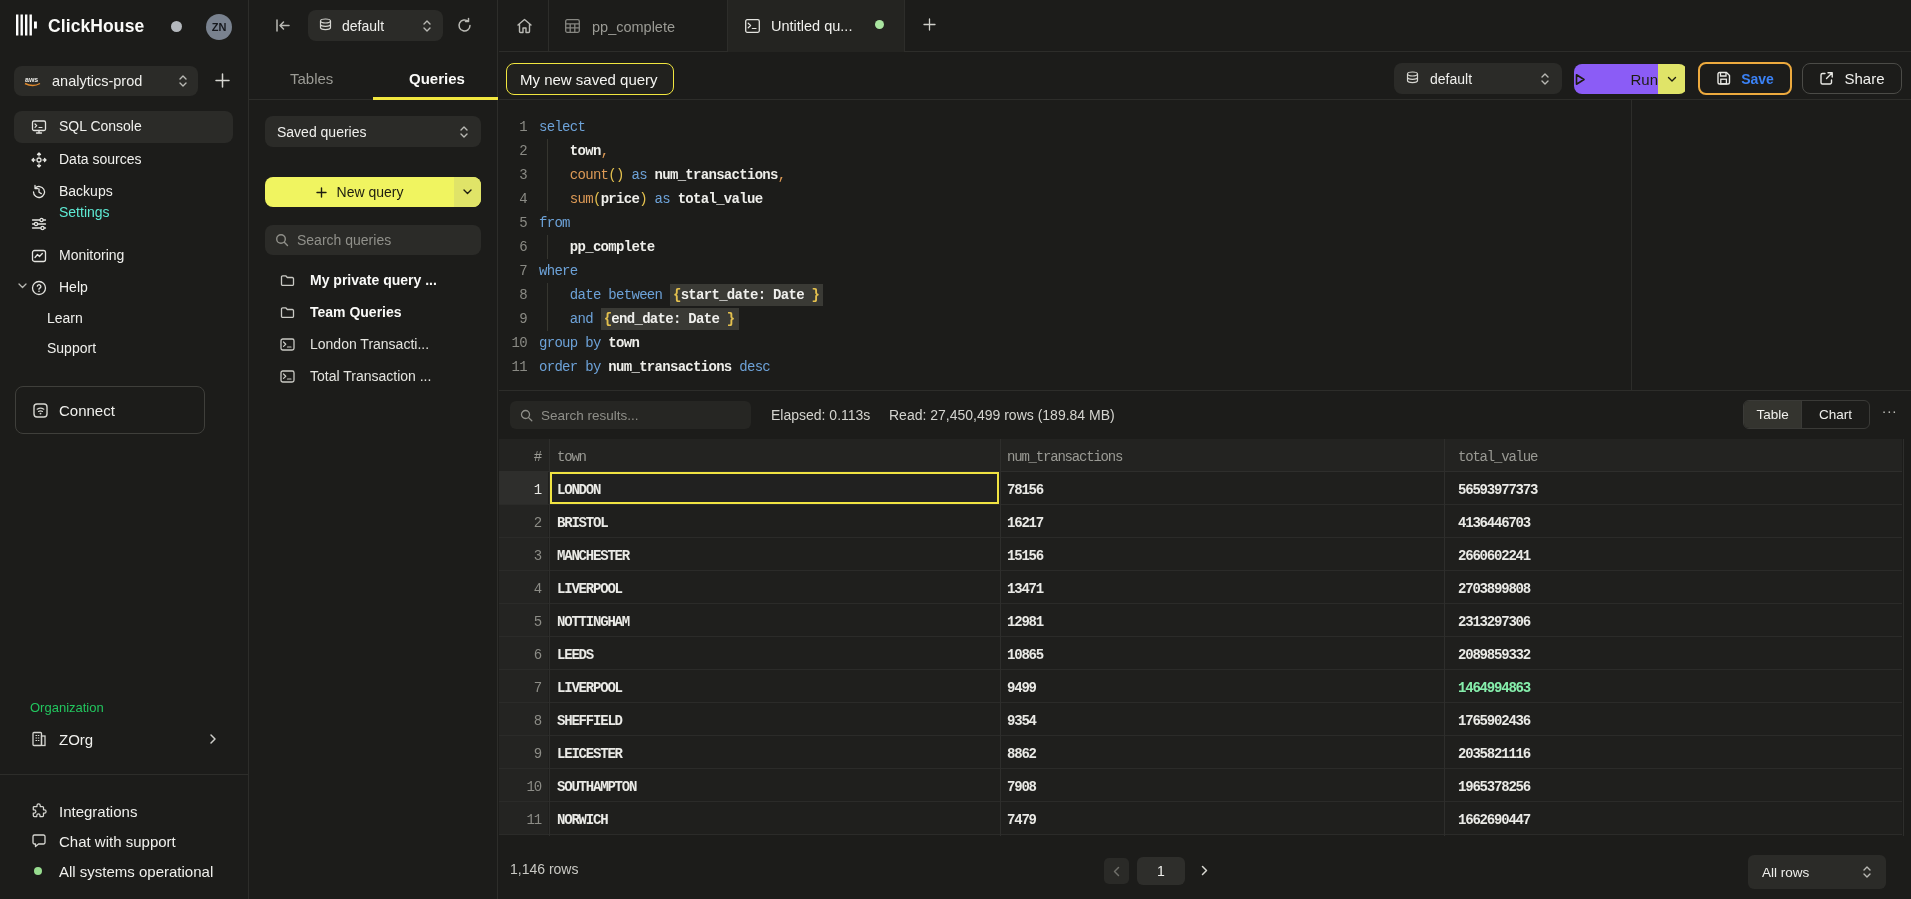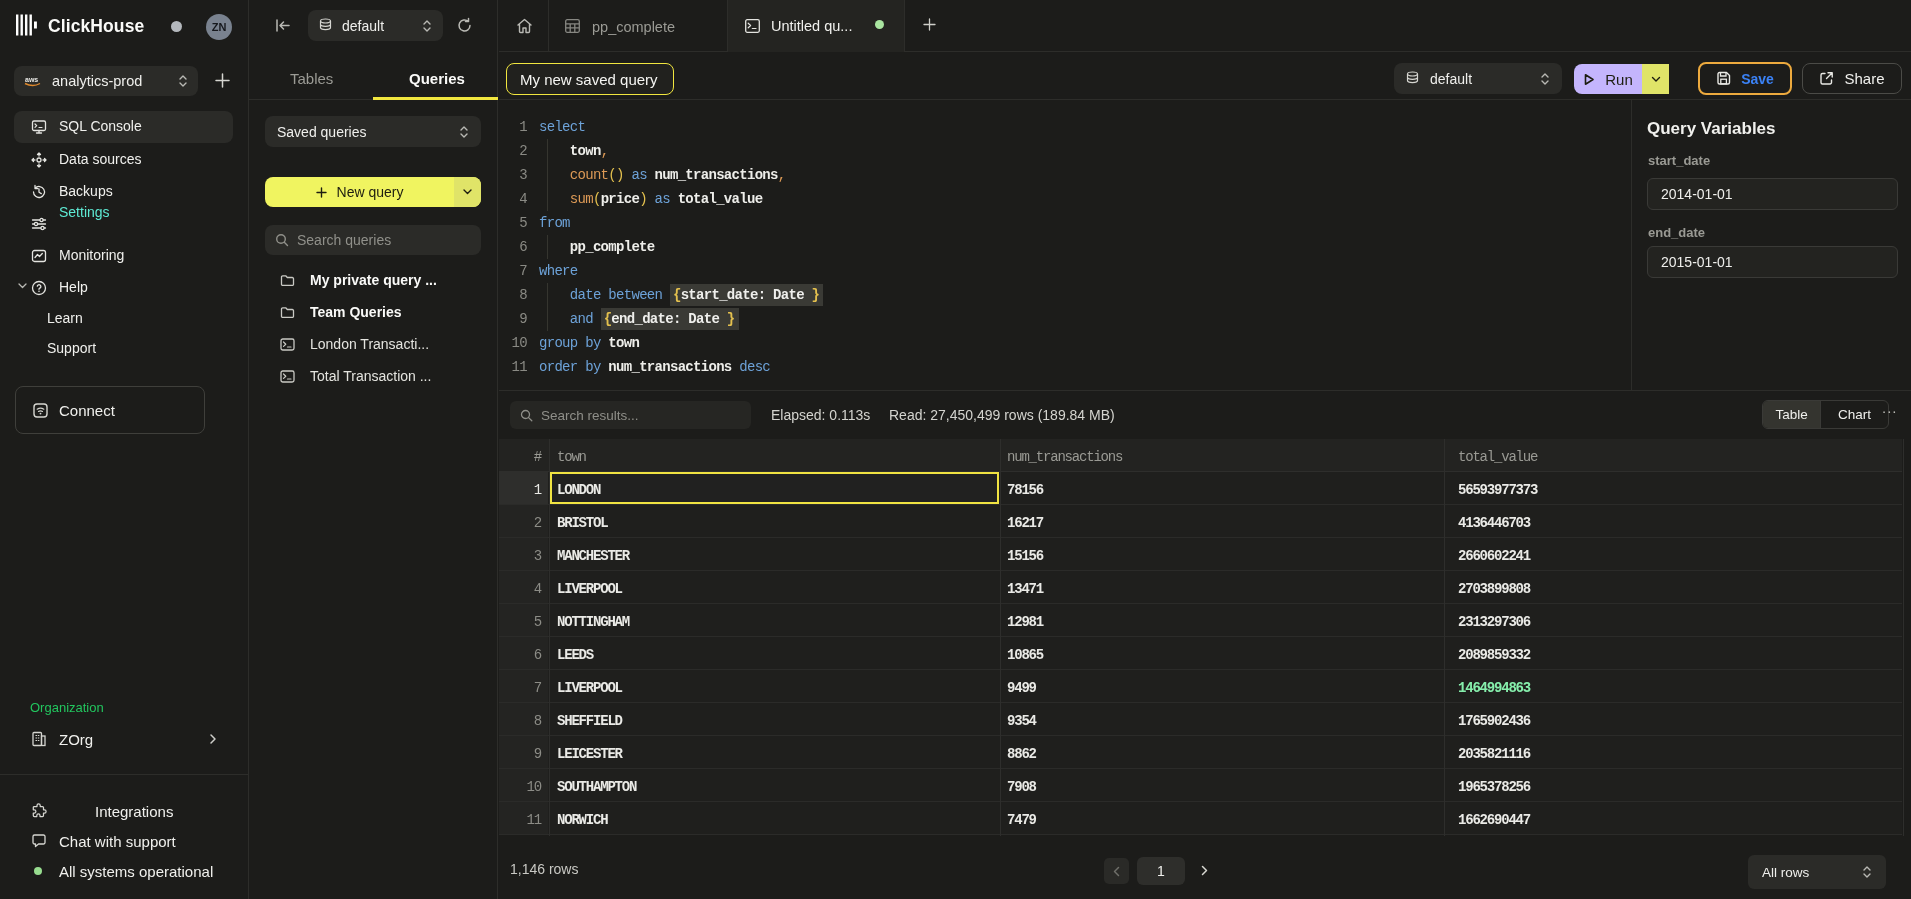--- a/index.html
+++ b/index.html
@@ -101,21 +101,21 @@
         <rect x="10.5" y="5" width="3.5" height="9.5" stroke="#d6d6d1" stroke-width="1.3" fill="none"></rect>
         <path d="M4.5 4.5h1.5M6.8 4.5h1.5M4.5 7h1.5M6.8 7h1.5M4.5 9.5h1.5M6.8 9.5h1.5" stroke="#d6d6d1" stroke-width="1.1"></path>
       </svg>
       <span style="margin-left:12px;font-size:15px;color:#f0f0ed;">ZOrg</span>
       <svg style="margin-left:auto;" width="8" height="12" viewBox="0 0 8 12">
           <path d="M2 2 L6 6 L2 10" stroke="#cfcfca" stroke-width="1.5" fill="none" stroke-linecap="round" stroke-linejoin="round"></path>
         </svg>
     </div>
     <div class="abs" style="left:0;top:774px;width:249px;height:1px;background:#2d2d2a;"></div>
 
-    <div class="abs row" style="left:31px;top:803px;height:16px;gap:36px;">
+    <div class="abs row" style="left:31px;top:803px;height:16px;">
       <svg width="16" height="16" viewBox="0 0 16 16">
           <path d="M6 2.5 a1.6 1.6 0 0 1 3.2 0 v1 h2.3 a1 1 0 0 1 1 1 v2.3 h1 a1.6 1.6 0 0 1 0 3.2 h-1 v2.5 a1 1 0 0 1 -1 1 h-2.5 v-1 a1.6 1.6 0 0 0 -3.2 0 v1 H3.3 a1 1 0 0 1 -1-1 v-2.5 h1 a1.6 1.6 0 0 0 0-3.2 h-1 V4.5 a1 1 0 0 1 1-1 h2.7 z" stroke="#d6d6d1" stroke-width="1.25" fill="none" stroke-linejoin="round"></path>
         </svg>
       <span style="margin-left:12px;font-size:15px;color:#f0f0ed;">Integrations</span>
     </div>
     <div class="abs row" style="left:31px;top:833px;height:16px;">
       <svg width="16" height="16" viewBox="0 0 16 16">
           <path d="M2 3.5 a1.5 1.5 0 0 1 1.5-1.5 h9 a1.5 1.5 0 0 1 1.5 1.5 v6 a1.5 1.5 0 0 1 -1.5 1.5 H7.5 L4.5 13.5 v-2.5 h-1 A1.5 1.5 0 0 1 2 9.5 z" stroke="#d6d6d1" stroke-width="1.3" fill="none" stroke-linejoin="round"></path>
         </svg>
       <span style="margin-left:12px;font-size:15px;color:#f0f0ed;">Chat with support</span>
@@ -234,21 +234,21 @@
       <svg width="13" height="15" viewBox="0 0 13 15">
           <ellipse cx="6.5" cy="3" rx="5" ry="2" stroke="#d6d6d1" stroke-width="1.2" fill="none"></ellipse>
           <path d="M1.5 3 v3.3 c0 1.1 2.2 2 5 2 s5 -0.9 5 -2 V3 M1.5 6.3 v3.3 c0 1.1 2.2 2 5 2 s5 -0.9 5 -2 V6.3" stroke="#d6d6d1" stroke-width="1.2" fill="none"></path>
         </svg>
       <span style="margin-left:11px;font-size:14px;color:#efefec;">default</span>
       <svg style="margin-left:auto;" width="10" height="14" viewBox="0 0 10 14">
           <path d="M2 5 L5 2 L8 5 M2 9 L5 12 L8 9" stroke="#b9b9b4" stroke-width="1.4" fill="none" stroke-linecap="round" stroke-linejoin="round"></path>
         </svg>
     </div>
     <div class="abs row" style="left:1075px;top:12px;width:113px;height:30px;border-radius:8px;overflow:hidden;">
-      <div class="row" style="width:68px;height:30px;background:#c4b5fd;justify-content:center;">
+      <div class="row" style="width:84px;height:30px;background:#8b5cf6;justify-content:space-between;">
         <svg width="12" height="13" viewBox="0 0 12 13">
             <path d="M2.5 1.8 L10 6.5 L2.5 11.2 Z" stroke="#1d1d10" stroke-width="1.6" fill="none" stroke-linejoin="round"></path>
           </svg>
         <span style="margin-left:10px;font-size:15px;font-weight:500;color:#1d1d10;">Run</span>
       </div>
       <div class="row" style="width:27px;height:30px;background:#e0e468;justify-content:center;">
         <svg width="10" height="7" viewBox="0 0 10 7">
             <path d="M1.5 1.5 L5 5 L8.5 1.5" stroke="#1d1d10" stroke-width="1.4" fill="none" stroke-linecap="round" stroke-linejoin="round"></path>
           </svg>
       </div>
@@ -291,40 +291,33 @@
       <div class="abs" style="left:40px;top:211px;white-space:pre;">    <span style="color:#6da2d8">and</span> <span style="background:#3a3a35;color:#efefec;padding:3px 4px 3px 3px;font-weight:700;"><span style="color:#e3c04e">{</span><span style="font-weight:700">end_date: Date</span><span style="color:#e3c04e"> }</span></span></div>
       <div class="abs" style="left:0;top:235px;width:28px;text-align:right;color:#8a8a84;">10</div>
       <div class="abs" style="left:40px;top:235px;white-space:pre;text-align:center;"><span style="color:#6da2d8">group</span> <span style="color:#6da2d8">by</span> <span style="color:#eeeeea;font-weight:700">town</span></div>
       <div class="abs" style="left:0;top:259px;width:28px;text-align:right;color:#8a8a84;">11</div>
       <div class="abs" style="left:40px;top:259px;white-space:pre;"><span style="color:#6da2d8">order</span> <span style="color:#6da2d8">by</span> <span style="color:#eeeeea;font-weight:700">num_transactions</span> <span style="color:#6da2d8">desc</span></div>
       <div class="abs" style="left:48px;top:39px;width:1px;height:72px;background:#35352f;"></div>
       <div class="abs" style="left:48px;top:135px;width:1px;height:24px;background:#35352f;"></div>
       <div class="abs" style="left:48px;top:183px;width:1px;height:48px;background:#35352f;"></div>
     </div>
 
-  <div class="abs" id="qvars" style="left:1632px;top:100px;width:279px;height:290px;">
-    <div class="abs" style="left:15px;top:19px;font-size:17px;font-weight:600;color:#f0f0ed;">Query Variables</div>
-    <div class="abs" style="left:16px;top:53px;font-size:13px;font-weight:600;color:#9a9a94;">start_date</div>
-    <div class="abs row" style="left:15px;top:78px;width:251px;height:32px;background:#232320;border:1px solid #3a3a37;border-radius:6px;padding:0 13px;font-size:14px;color:#efefec;">2014-01-01</div>
-    <div class="abs" style="left:16px;top:125px;font-size:13px;font-weight:600;color:#9a9a94;">end_date</div>
-    <div class="abs row" style="left:15px;top:146px;width:251px;height:32px;background:#232320;border:1px solid #3a3a37;border-radius:6px;padding:0 13px;font-size:14px;color:#efefec;">2015-01-01</div>
-  </div>
 
   <div class="abs" id="results" style="left:499px;top:390px;width:1412px;height:509px;border-top:1px solid #2d2d2a;">
 
     <div class="abs row" style="left:11px;top:10px;width:241px;height:28px;background:#262623;border-radius:6px;padding:0 10px;">
       <svg width="13" height="13" viewBox="0 0 13 13">
           <circle cx="5.5" cy="5.5" r="4" stroke="#8f8f89" stroke-width="1.3" fill="none"></circle>
           <path d="M8.6 8.6 L11.8 11.8" stroke="#8f8f89" stroke-width="1.3" stroke-linecap="round"></path>
         </svg>
       <span style="margin-left:8px;font-size:13.5px;color:#8f8f89;">Search results...</span>
     </div>
     <div class="abs" style="left:272px;top:16px;font-size:14px;color:#d4d4cf;">Elapsed: 0.113s</div>
     <div class="abs" style="left:390px;top:16px;font-size:14px;color:#d4d4cf;">Read: 27,450,499 rows (189.84 MB)</div>
-    <div class="abs row" style="left:1244px;top:9px;width:127px;height:29px;border:1px solid #3a3a37;border-radius:6px;overflow:hidden;margin-left:19px;">
+    <div class="abs row" style="left:1244px;top:9px;width:127px;height:29px;border:1px solid #3a3a37;border-radius:6px;overflow:hidden;">
       <div class="row" style="width:58px;height:29px;background:#34342f;justify-content:center;font-size:13.5px;color:#f0f0ed;">Table</div>
       <div class="row" style="width:69px;height:29px;justify-content:center;font-size:13.5px;color:#f0f0ed;border-left:1px solid #3a3a37;">Chart</div>
     </div>
     <div class="abs" style="left:1383px;top:8px;font-size:15px;color:#b9b9b4;letter-spacing:1px;">...</div>
 
     <div id="table" class="abs mono" style="left:0;top:48px;width:1412px;height:397px;font-size:14px;letter-spacing:-1.2px;">
         <div class="abs" style="left:0;top:0;width:1403px;height:33px;background:#232321;border-bottom:1px solid #2e2e2c;"></div>
         <div class="abs" style="left:0;top:10px;width:42px;text-align:right;color:#9a9a94;">#</div>
         <div class="abs" style="left:58px;top:10px;color:#9a9a94;">town</div>
         <div class="abs" style="left:508px;top:10px;color:#9a9a94;">num_transactions</div>

